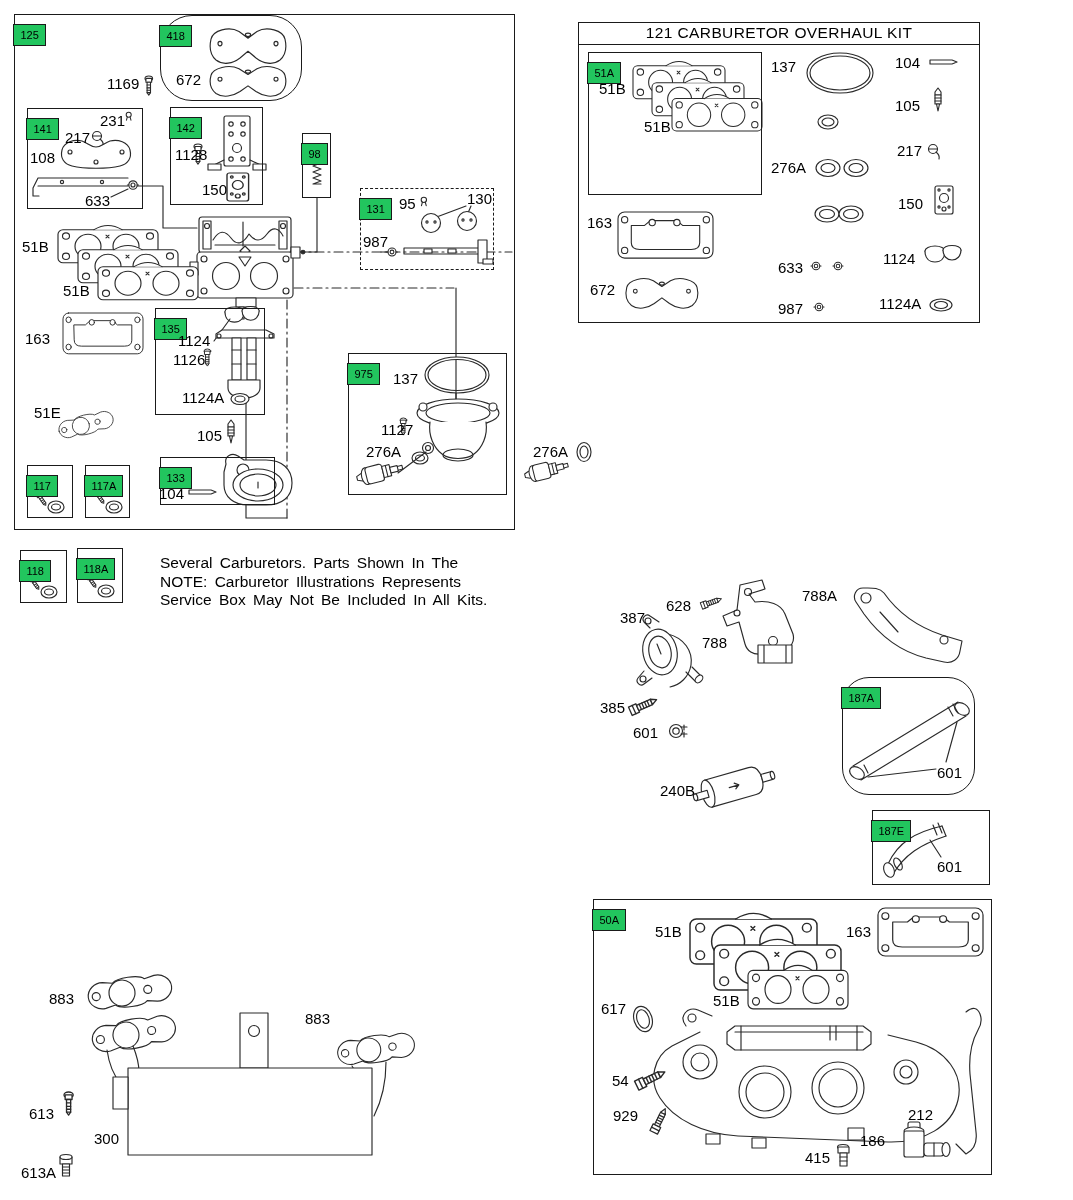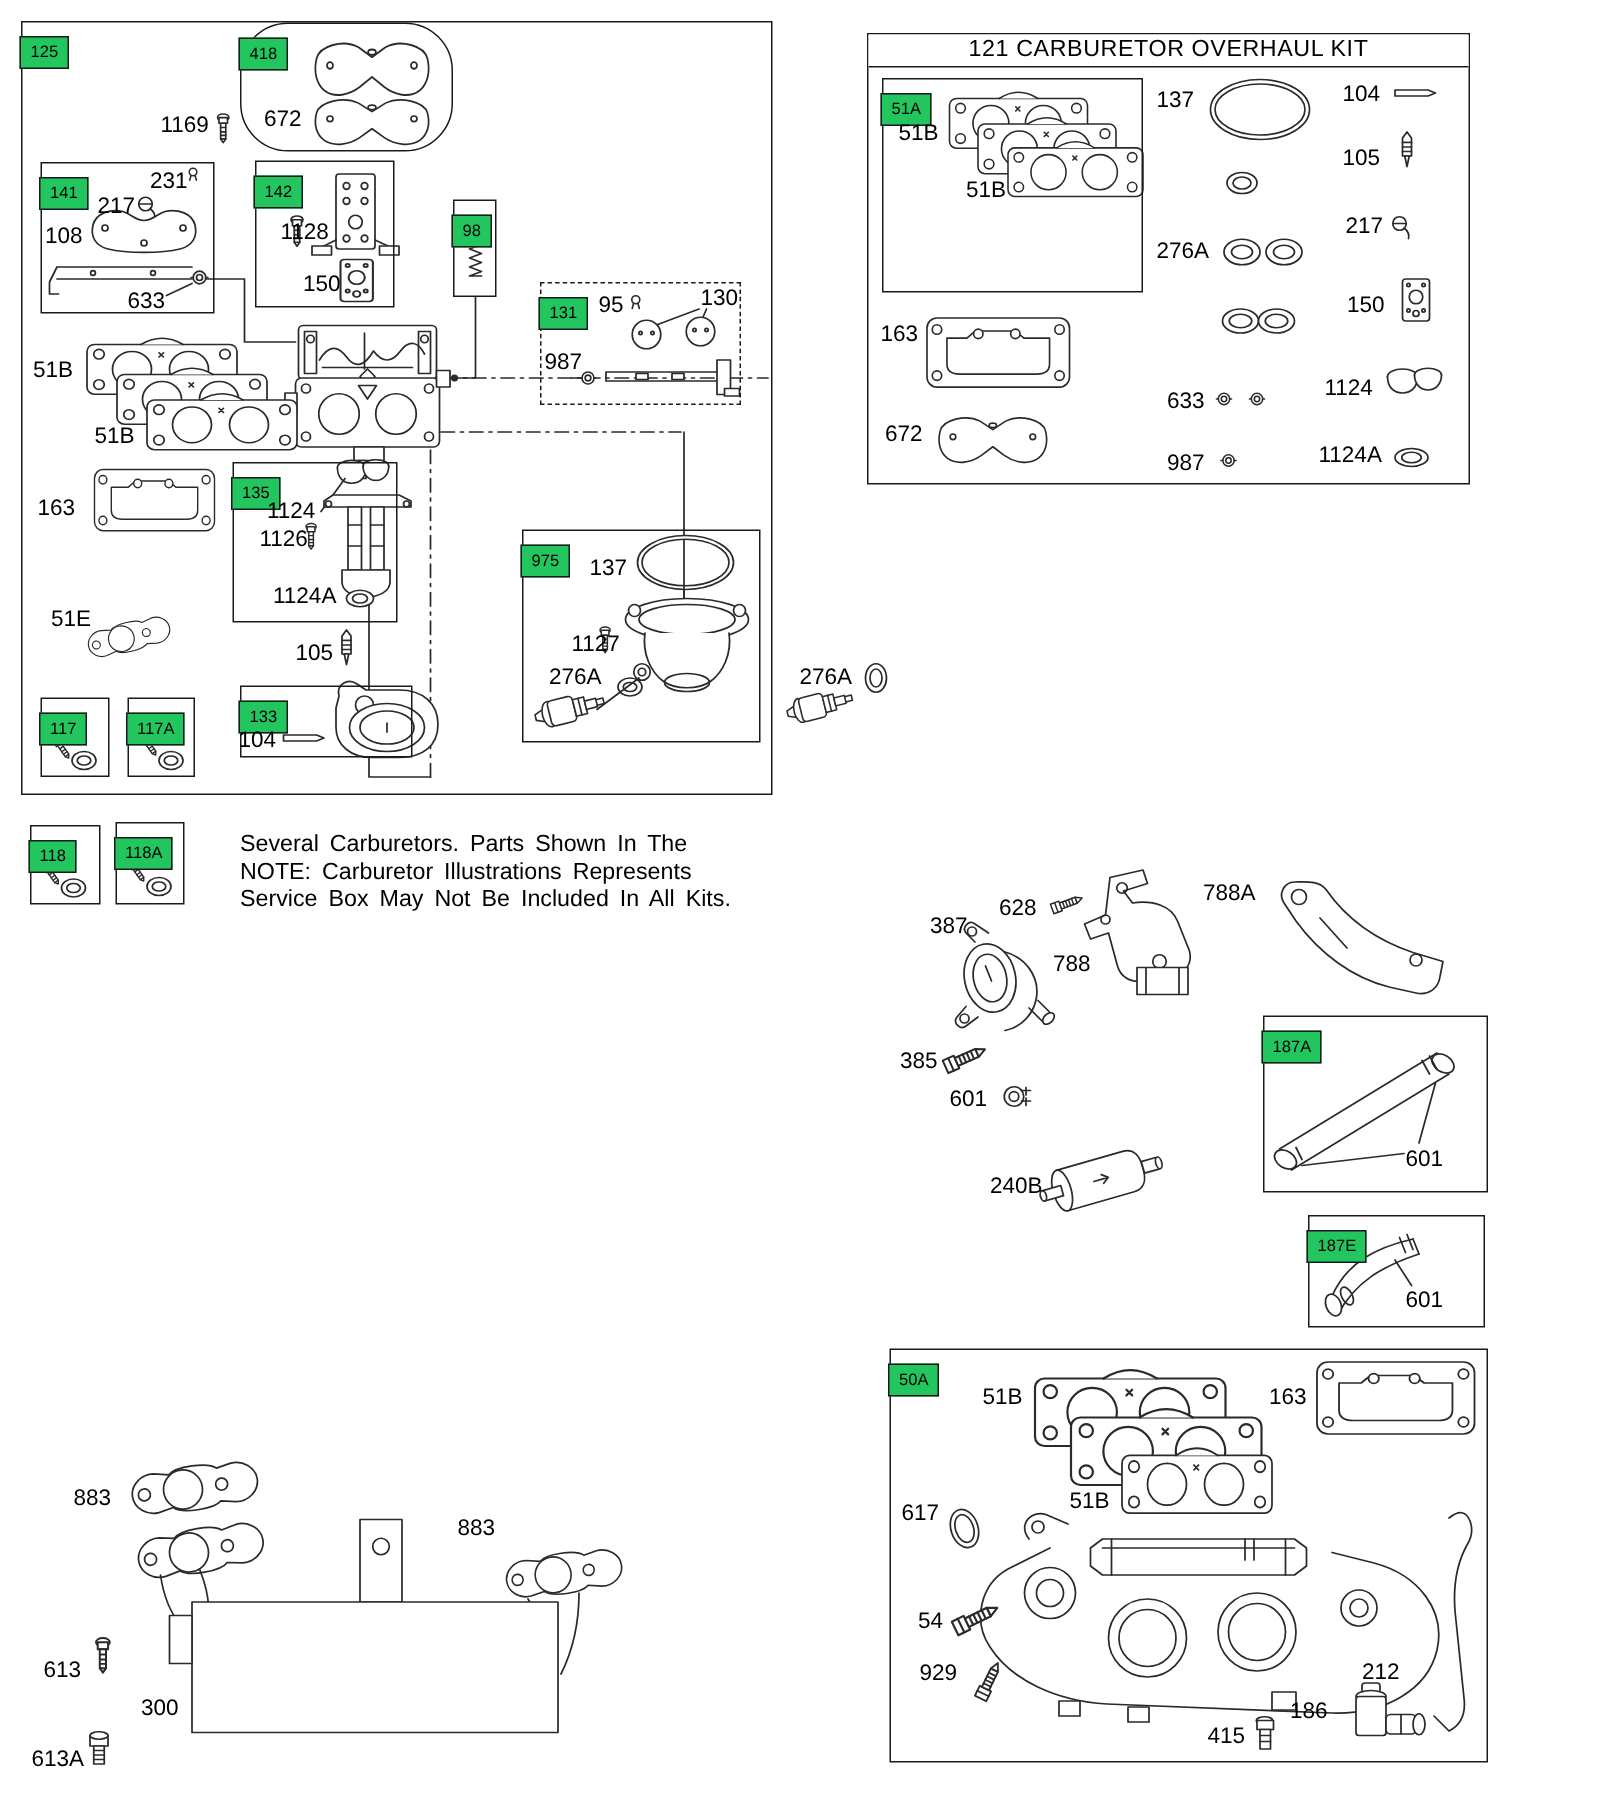--- a/index.html
+++ b/index.html
@@ -489,36 +489,36 @@
     </div>
     <div class="callout-box" style="left: 77px; top: 548px; width: 46px; height: 55px;">
       <span class="box-tab">118A</span>
     </div>
     <div class="callout-box" style="left: 348px; top: 353px; width: 159px; height: 142px;">
       <span class="box-tab">975</span>
     </div>
     <div class="callout-box" style="left: 588px; top: 52px; width: 174px; height: 143px;">
       <span class="box-tab">51A</span>
     </div>
-    <div class="callout-box" style="left: 842px; top: 677px; width: 150px; height: 118px;">
+    <div class="callout-box" style="left: 842px; top: 677px; width: 133px; height: 118px; border-radius: 27px;">
       <span class="box-tab">187A</span>
     </div>
     <div class="callout-box" style="left: 872px; top: 810px; width: 118px; height: 75px;">
       <span class="box-tab">187E</span>
     </div>
     <div class="callout-box" style="left: 593px; top: 899px; width: 399px; height: 276px;">
       <span class="box-tab">50A</span>
     </div>
     <span class="part-label" style="left: 107px; top: 76px;">1169</span>
     <span class="part-label" style="left: 176px; top: 72px;">672</span>
     <span class="part-label" style="left: 100px; top: 113px;">231</span>
     <span class="part-label" style="left: 65px; top: 130px;">217</span>
     <span class="part-label" style="left: 30px; top: 150px;">108</span>
     <span class="part-label" style="left: 85px; top: 193px;">633</span>
-    <span class="part-label" style="left: 175px; top: 147px; margin-left: 12px;">1128</span>
+    <span class="part-label" style="left: 175px; top: 147px;">1128</span>
     <span class="part-label" style="left: 202px; top: 182px;">150</span>
     <span class="part-label" style="left: 22px; top: 239px;">51B</span>
     <span class="part-label" style="left: 63px; top: 283px;">51B</span>
     <span class="part-label" style="left: 25px; top: 331px;">163</span>
     <span class="part-label" style="left: 34px; top: 405px;">51E</span>
     <span class="part-label" style="left: 399px; top: 196px;">95</span>
     <span class="part-label" style="left: 467px; top: 191px;">130</span>
     <span class="part-label" style="left: 363px; top: 234px;">987</span>
     <span class="part-label" style="left: 178px; top: 333px;">1124</span>
     <span class="part-label" style="left: 173px; top: 352px;">1126</span>

